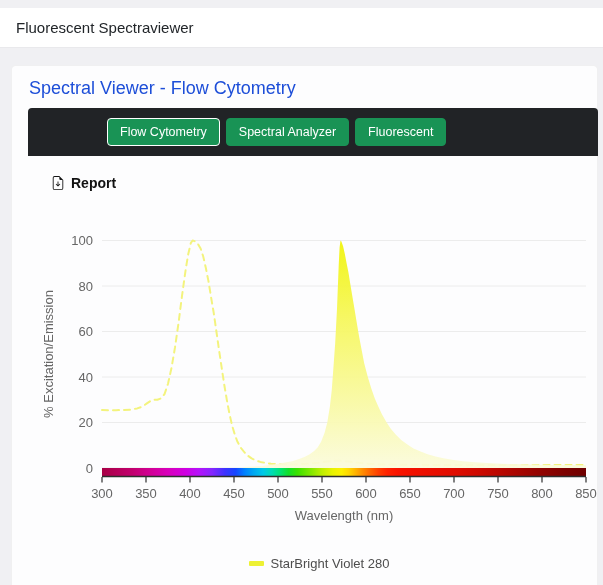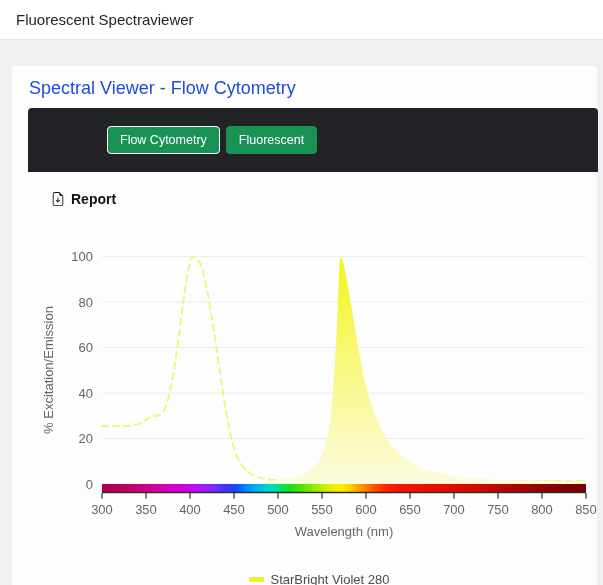--- a/index.html
+++ b/index.html
@@ -3,37 +3,37 @@
 <meta charset="utf-8">
 <style>
   html,body{margin:0;padding:0;}
   body{
     width:603px;height:585px;overflow:hidden;position:relative;
     background:#f0f0f3;
     font-family:"Liberation Sans", sans-serif;
     -webkit-font-smoothing:antialiased;
   }
   .app-header{
-    position:absolute;left:0;top:0;width:603px;height:40px;
+    position:absolute;left:0;top:8px;width:603px;height:40px;
     background:#ffffff;border-bottom:1px solid #e9e9ec;
     display:flex;align-items:center;box-sizing:border-box;
   }
   .app-title{margin-left:16px;font-size:15px;color:#212529;}
   .card{
     position:absolute;left:11px;top:65px;width:587px;height:530px;
     background:#fdfdfe;border:1px solid rgba(0,0,0,.05);
     border-radius:5px 5px 0 0;box-sizing:border-box;
     padding-top:10px;
   }
   .page-title{
     margin:0 17px 8px 17px;
     font-size:18px;font-weight:400;color:#1d4ed8;line-height:24px;
   }
   .tabbar{
-    margin-left:16px;width:570px;height:64px;
+    margin-left:16px;width:570px;height:48px;
     background:#212326;border-radius:4px 4px 0 0;
     display:flex;align-items:center;box-sizing:border-box;
     padding-left:79px;
   }
   .tab-btn{
     font-family:"Liberation Sans", sans-serif;
     background:#199355;color:#ffffff;
     border:1.5px solid #199355;border-radius:4px;
     font-size:12.5px;font-weight:500;
     padding:6px 12px;margin-right:6px;cursor:pointer;line-height:14px;
@@ -58,20 +58,21 @@
 
 <div class="app-header">
   <span class="app-title">Fluorescent Spectraviewer</span>
 </div>
 
 <div class="card">
   <h2 class="page-title">Spectral Viewer - Flow Cytometry</h2>
 
   <div class="tabbar">
       <button class="tab-btn active">Flow Cytometry</button>
+      <button class="tab-btn">Spectral Analyzer</button>
       <button class="tab-btn">Fluorescent</button>
     </div>
 
   <div class="report-row">
     <svg width="14" height="16" viewBox="0 0 16 16" aria-hidden="true">
       <path fill="#141414" d="M8.5 6.5a.5.5 0 0 0-1 0v3.793L6.354 9.146a.5.5 0 1 0-.708.708l2 2a.5.5 0 0 0 .708 0l2-2a.5.5 0 0 0-.708-.708L8.5 10.293z"></path>
       <path fill="#141414" d="M14 14a2 2 0 0 1-2 2H4a2 2 0 0 1-2-2V2a2 2 0 0 1 2-2h5.5L14 4.5zM4 1a1 1 0 0 0-1 1v12a1 1 0 0 0 1 1h8a1 1 0 0 0 1-1V4.5h-2A1.5 1.5 0 0 1 9.5 3V1z"></path>
     </svg>
     <span class="report-label">Report</span>
   </div>

